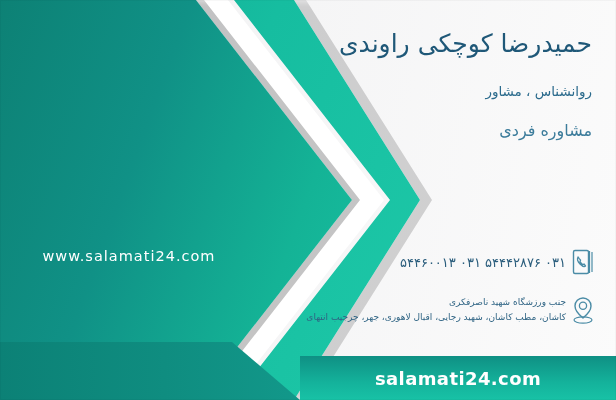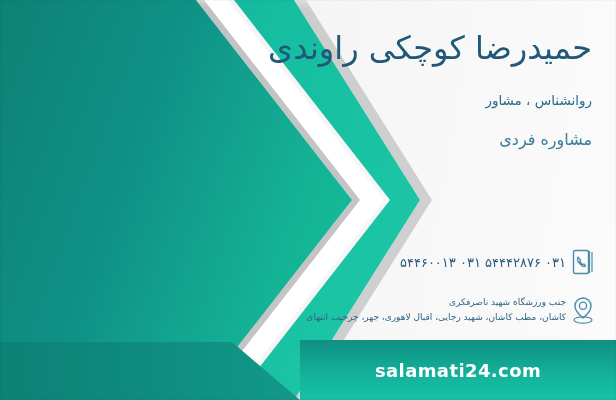--- a/index.html
+++ b/index.html
@@ -90,21 +90,21 @@
     background: linear-gradient(90deg, #0c8176 0%, #0f8d80 55%, #12988a 100%);
     clip-path: polygon(0 0, 232px 0, 300px 58px, 0 58px);
   }
 
   
   .footer-bar {
     position: absolute;
     right: 0;
     bottom: 0;
     width: 316px;
-    height: 60px;
+    height: 44px;
     background: linear-gradient(180deg, #0f9084 0%, #14b29b 60%, #18c2a6 100%);
     display: flex;
     align-items: center;
     justify-content: center;
   }
   .footer-bar .site {
     color: #ffffff;
     font-size: 18px;
     font-weight: bold;
     letter-spacing: 0.4px;
@@ -137,21 +137,21 @@
     position: absolute;
     right: 24px;
     top: 28px;
     width: 330px;
     text-align: right;
     direction: rtl;
   }
 
   .person-name {
     color: #1f5878;
-    font-size: 32px;
+    font-size: 25px;
     font-weight: normal;
     line-height: 1.3;
     margin: 0 0 22px 0;
     white-space: nowrap;
   }
 
   .person-role {
     color: #2a6a8c;
     font-size: 13.5px;
     margin: 7px 0 22px 0;
@@ -229,20 +229,21 @@
   <div class="panel-teal"></div>
 
   <div class="chevron-white"></div>
 
   <div class="chevron-teal2-shadow"></div>
   <div class="chevron-teal2"></div>
 
   <div class="bottom-left-block"></div>
 
 
+  <div class="logo-url">www.salamati24.com</div>
 
   <div class="content">
     <div class="person-name">حمیدرضا  کوچکی راوندی</div>
     <div class="person-role">روانشناس ، مشاور</div>
     <div class="person-service">مشاوره فردی</div>
   </div>
 
   <div class="contacts">
 
     <div class="contact-row">

